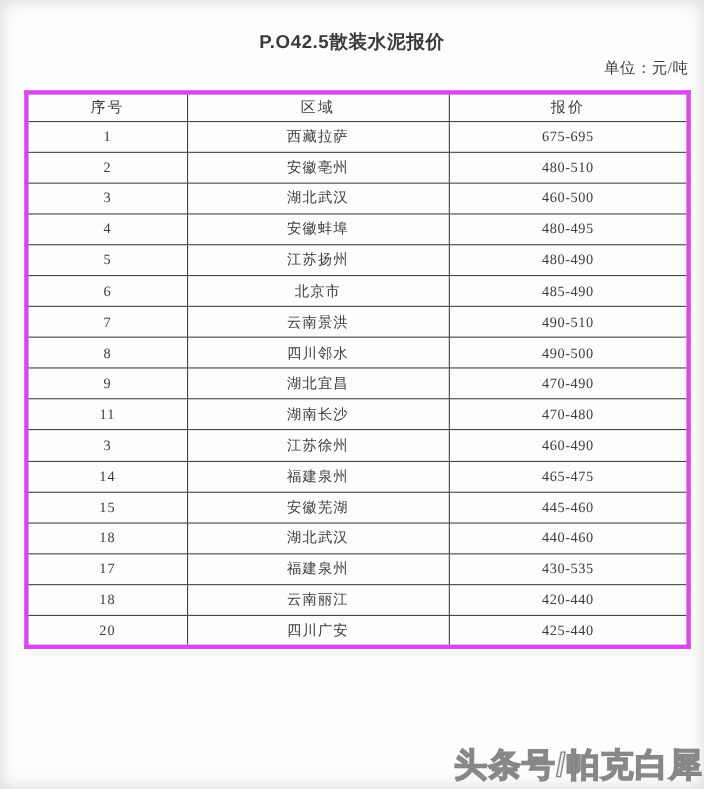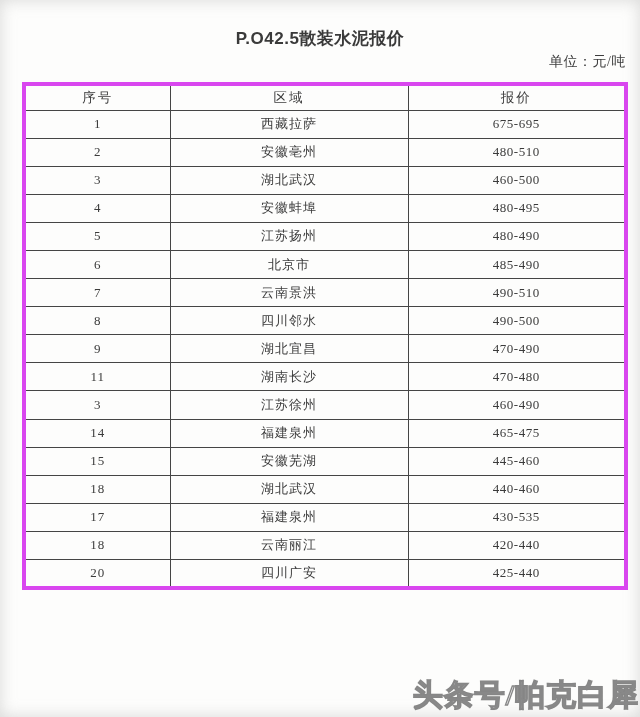--- a/index.html
+++ b/index.html
@@ -73,21 +73,21 @@
   }
   .price-table td.cell-price { letter-spacing: 0.5px; }
   .watermark {
     position: absolute;
     bottom: 1px;
     right: 1px;
     z-index: 5;
     font-size: 30px;
     font-weight: bold;
     white-space: nowrap;
-    font-family: Liberation Serif, serif;
+    font-family: Liberation Sans, sans-serif;
     color: rgba(255,255,255,0.82);
     -webkit-text-stroke: 1.3px rgba(100,100,100,0.75);
     text-shadow: 0 0 1px rgba(130,130,130,0.6);
     letter-spacing: 1px;
     pointer-events: none;
   }
 </style>
 </head>
 <body>
 

